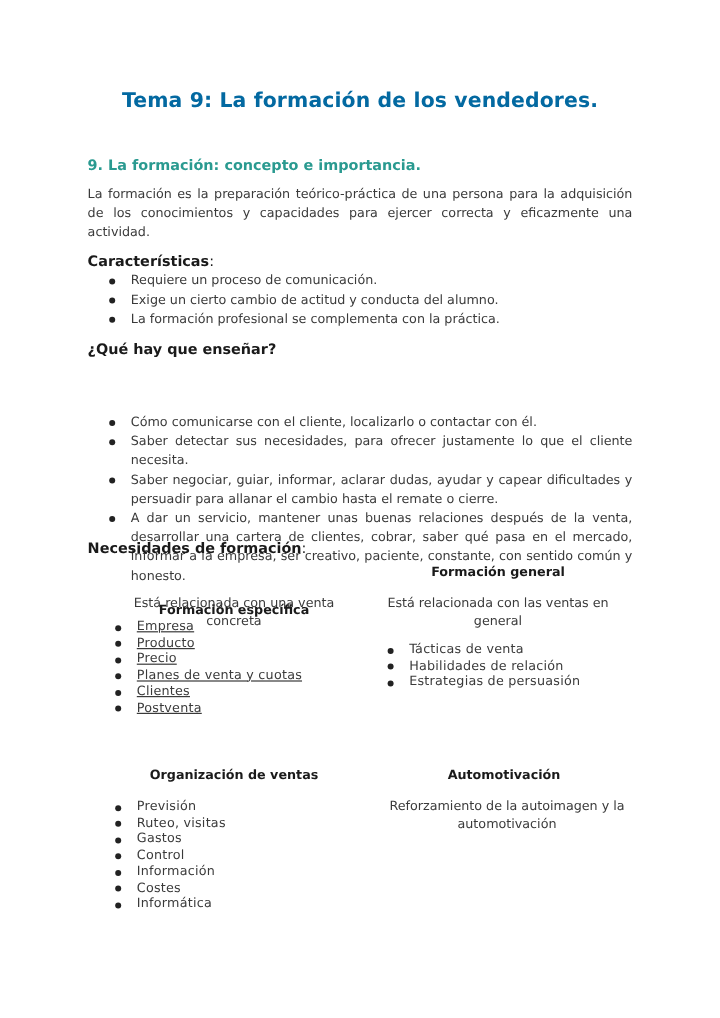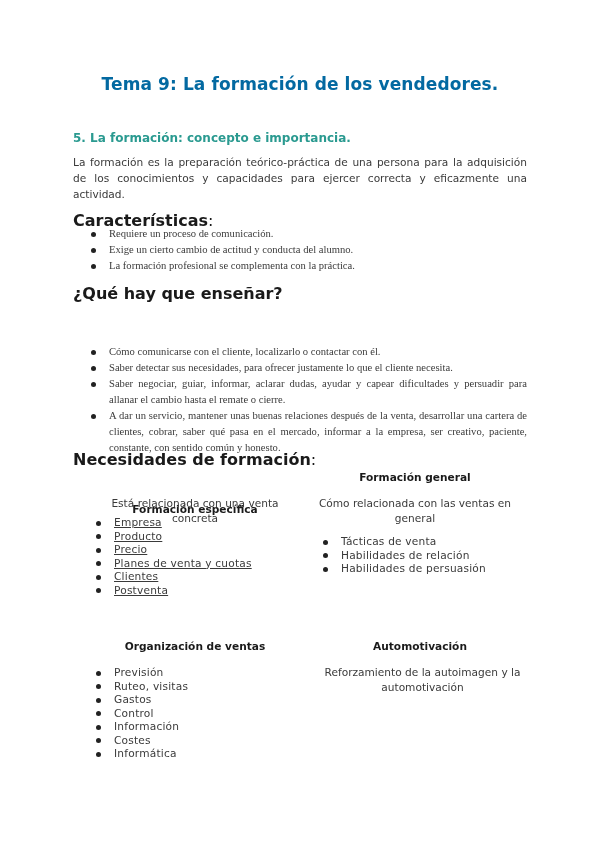--- a/index.html
+++ b/index.html
@@ -5,40 +5,40 @@
     html, body { margin: 0; padding: 0; background: #ffffff; }
     body { width: 600px; height: 848px; position: relative; overflow: hidden;
            font-family: "DejaVu Sans", sans-serif; color: #3a3a3a; }
     .page { position: absolute; left: 0; top: 0; width: 600px; height: 848px; }
     .title { position: absolute; left: 0; width: 600px; top: 74px; text-align: center;
              font-size: 17px; font-weight: bold; color: #0369a1; letter-spacing: 0.1px; }
     .h1 { position: absolute; left: 73px; top: 131px; font-size: 12px; font-weight: bold;
           color: #2a9a90; }
     .para { position: absolute; left: 73px; width: 454px; top: 154px; font-size: 10.6px;
             line-height: 16px; text-align: justify; color: #3a3a3a; }
-    .label { position: absolute; left: 73px; font-size: 16px; font-weight: bold; color: #1a1a1a; }
+    .label { position: absolute; left: 73px; font-size: 12px; font-weight: bold; color: #1a1a1a; }
     .label .colon { font-weight: normal; }
     ul.bl { position: absolute; margin: 0; padding: 0; list-style: none; }
     ul.bl li { position: relative; padding-left: 18px; font-size: 10.6px; line-height: 16px; color: #3a3a3a; }
     ul.bl li .dot { position: absolute; left: 0; top: 5.5px; width: 5px; height: 5px; border-radius: 50%; background: #222; }
     ul.main { left: 91px; width: 436px; }
-    ul.main li { text-align: justify; font-family: Liberation Serif, serif; }
+    ul.main li { text-align: justify; }
     .col-title { position: absolute; font-size: 10.6px; font-weight: bold; color: #1a1a1a; text-align: center; }
     .col-desc { position: absolute; font-size: 10.6px; line-height: 15px; color: #3a3a3a; text-align: center; }
     ul.sub li { line-height: 13.5px; letter-spacing: 0.2px; }
     ul.sub li .dot { top: 4.5px; }
   </style>
 </head>
 <body>
 
 <div class="page">
 
   <div class="title">Tema 9: La formación de los vendedores.</div>
 
-  <div class="h1">5. La formación: concepto e importancia.</div>
+  <div class="h1">9. La formación: concepto e importancia.</div>
 
   <div class="para">La formación es la preparación teórico-práctica de una persona para la adquisición de los conocimientos y capacidades para ejercer correcta y eficazmente una actividad.</div>
 
   <div class="label" style="top:211px;"><span>Características</span><span class="colon">:</span></div>
   <ul class="bl main" style="top:226px;">
     <li><span class="dot"></span><span>Requiere un proceso de comunicación.</span></li>
     <li><span class="dot"></span><span>Exige un cierto cambio de actitud y conducta del alumno.</span></li>
     <li><span class="dot"></span><span>La formación profesional se complementa con la práctica.</span></li>
   </ul>
 
@@ -57,25 +57,25 @@
   <ul class="bl sub" style="left:96px; top:516px; width:200px;text-decoration:underline;">
     <li><span class="dot"></span><span>Empresa</span></li>
     <li><span class="dot"></span><span>Producto</span></li>
     <li><span class="dot"></span><span>Precio</span></li>
     <li><span class="dot"></span><span>Planes de venta y cuotas</span></li>
     <li><span class="dot"></span><span>Clientes</span></li>
     <li><span class="dot"></span><span>Postventa</span></li>
   </ul>
 
   <div class="col-title" style="left:310px; width:210px; top:471px;">Formación general</div>
-  <div class="col-desc" style="left:315px; width:200px; top:496px;">Cómo relacionada con las ventas en general</div>
+  <div class="col-desc" style="left:315px; width:200px; top:496px;">Está relacionada con las ventas en general</div>
   <ul class="bl sub" style="left:323px; top:535px; width:200px;">
     <li><span class="dot"></span><span>Tácticas de venta</span></li>
     <li><span class="dot"></span><span>Habilidades de relación</span></li>
-    <li><span class="dot"></span><span>Habilidades de persuasión</span></li>
+    <li><span class="dot"></span><span>Estrategias de persuasión</span></li>
   </ul>
 
   <div class="col-title" style="left:90px; width:210px; top:640px;">Organización de ventas</div>
   <ul class="bl sub" style="left:96px; top:666px; width:200px;">
     <li><span class="dot"></span><span>Previsión</span></li>
     <li><span class="dot"></span><span>Ruteo, visitas</span></li>
     <li><span class="dot"></span><span>Gastos</span></li>
     <li><span class="dot"></span><span>Control</span></li>
     <li><span class="dot"></span><span>Información</span></li>
     <li><span class="dot"></span><span>Costes</span></li>

